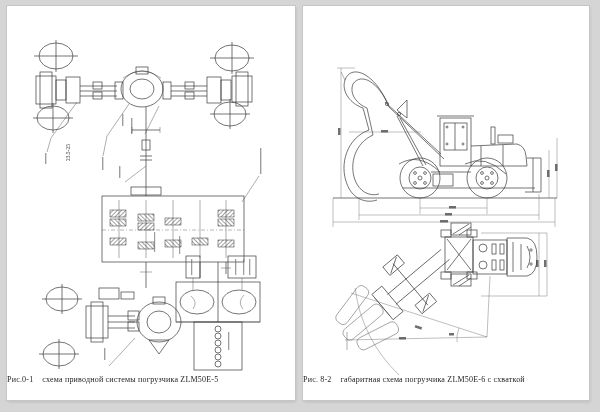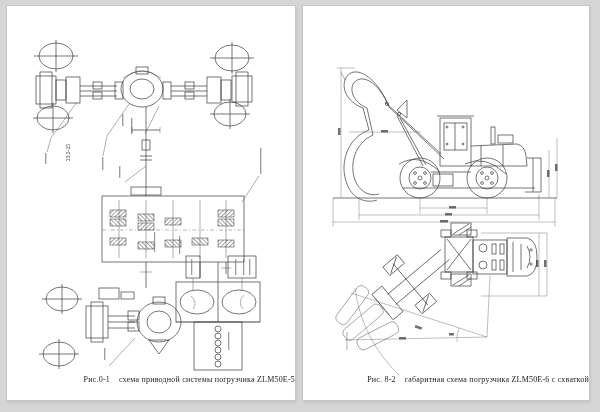--- a/index.html
+++ b/index.html
@@ -12,21 +12,21 @@
   .page{
     position:absolute;top:6px;width:288px;height:394px;
     background:#ffffff;
     box-shadow:0 0 0 1px #c6c6c6, 1px 2px 3px rgba(0,0,0,.12);
   }
   .page-left{left:7px;}
   .page-right{left:303px;width:286px;}
   .drawing{position:absolute;left:0;top:0;}
   .caption{
     position:absolute;left:0;right:0;top:369px;
-    text-align:right;font-size:8px;color:#1c1c1c;
+    text-align:left;font-size:8px;color:#1c1c1c;
     letter-spacing:.2px;white-space:nowrap;
   }
   .caption .fig{margin-right:9px;}
   .tire-label{
     position:absolute;left:56px;top:130px;width:10px;height:34px;
     font-family:"Liberation Serif",serif;font-size:5.5px;color:#333;
     writing-mode:vertical-rl;transform:rotate(180deg);
     text-align:center;line-height:10px;
   }
   

